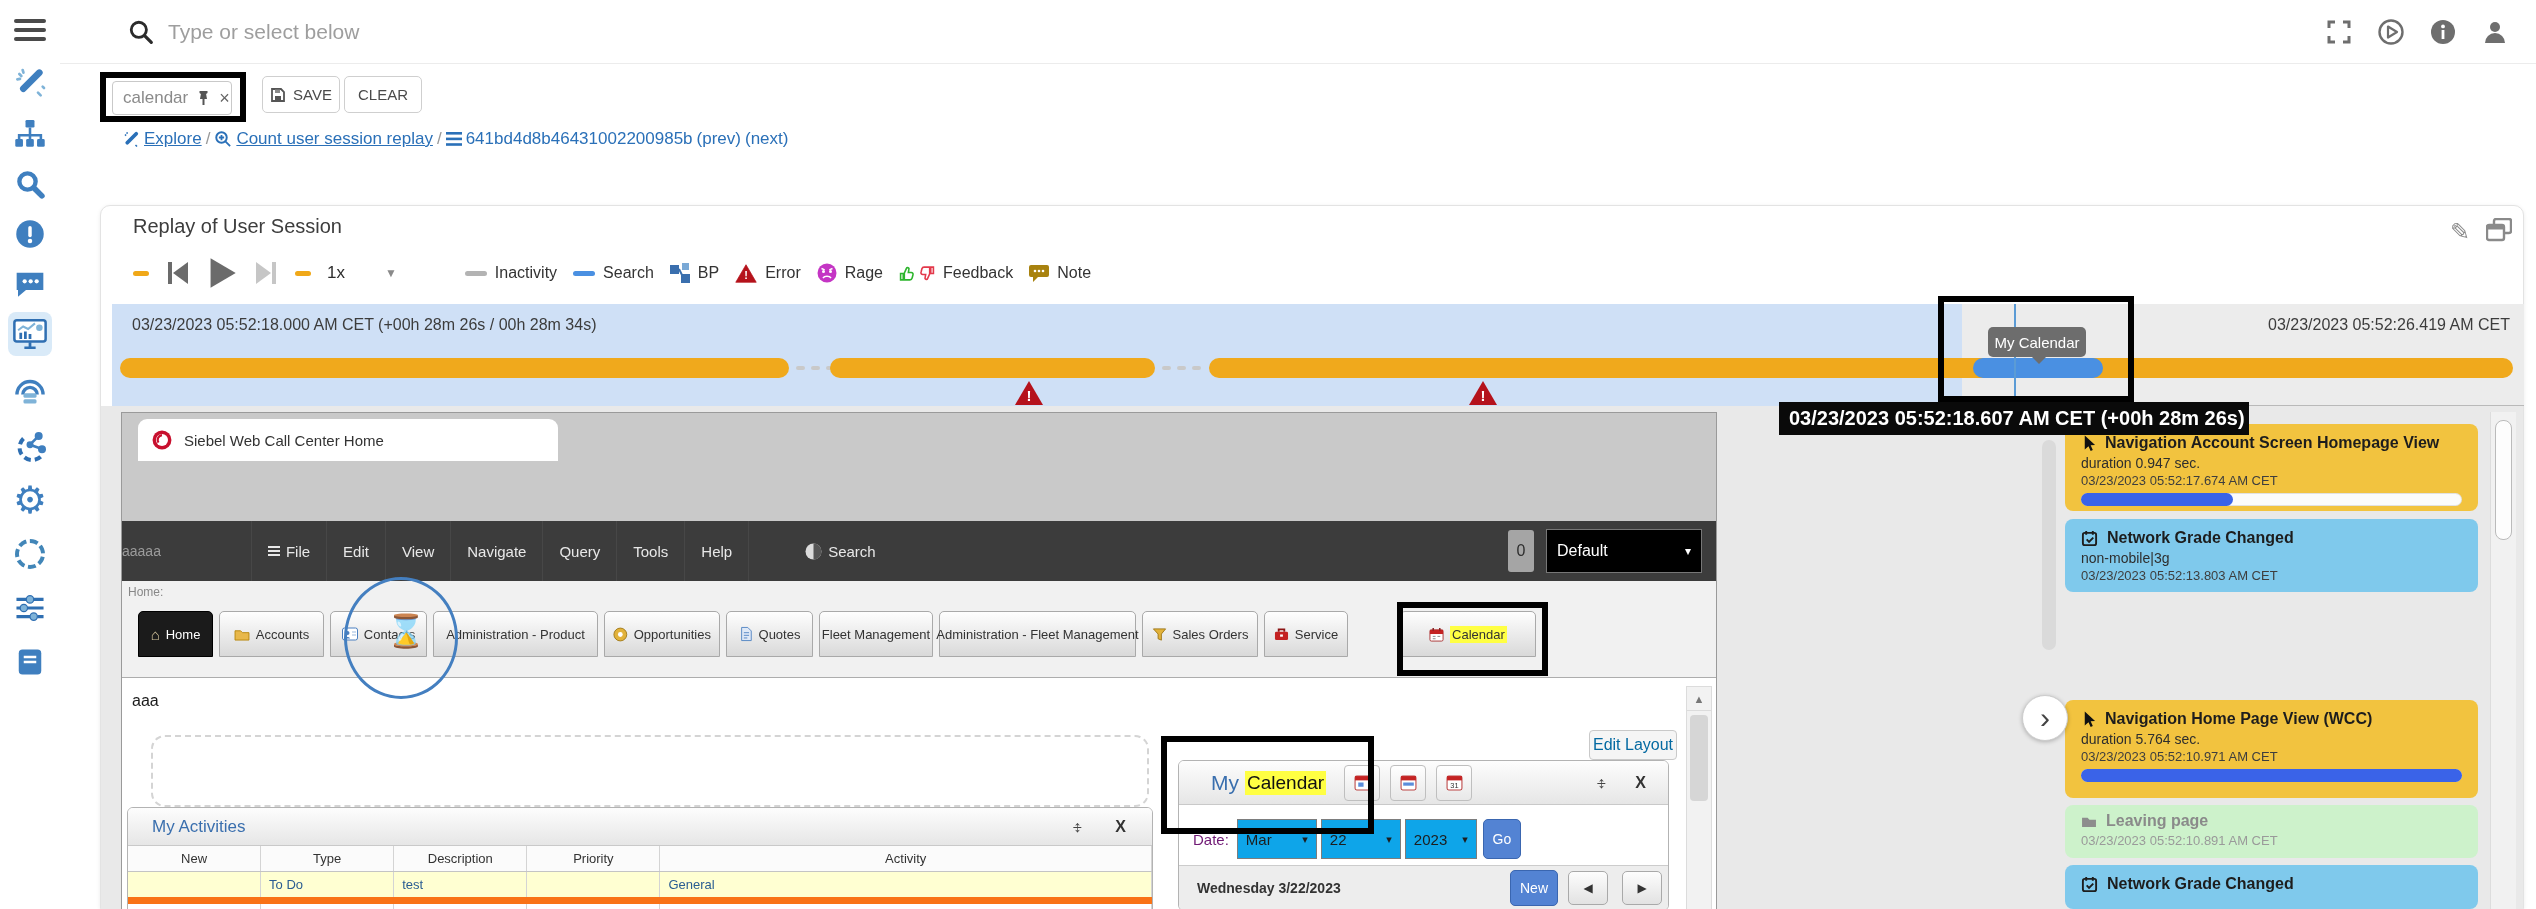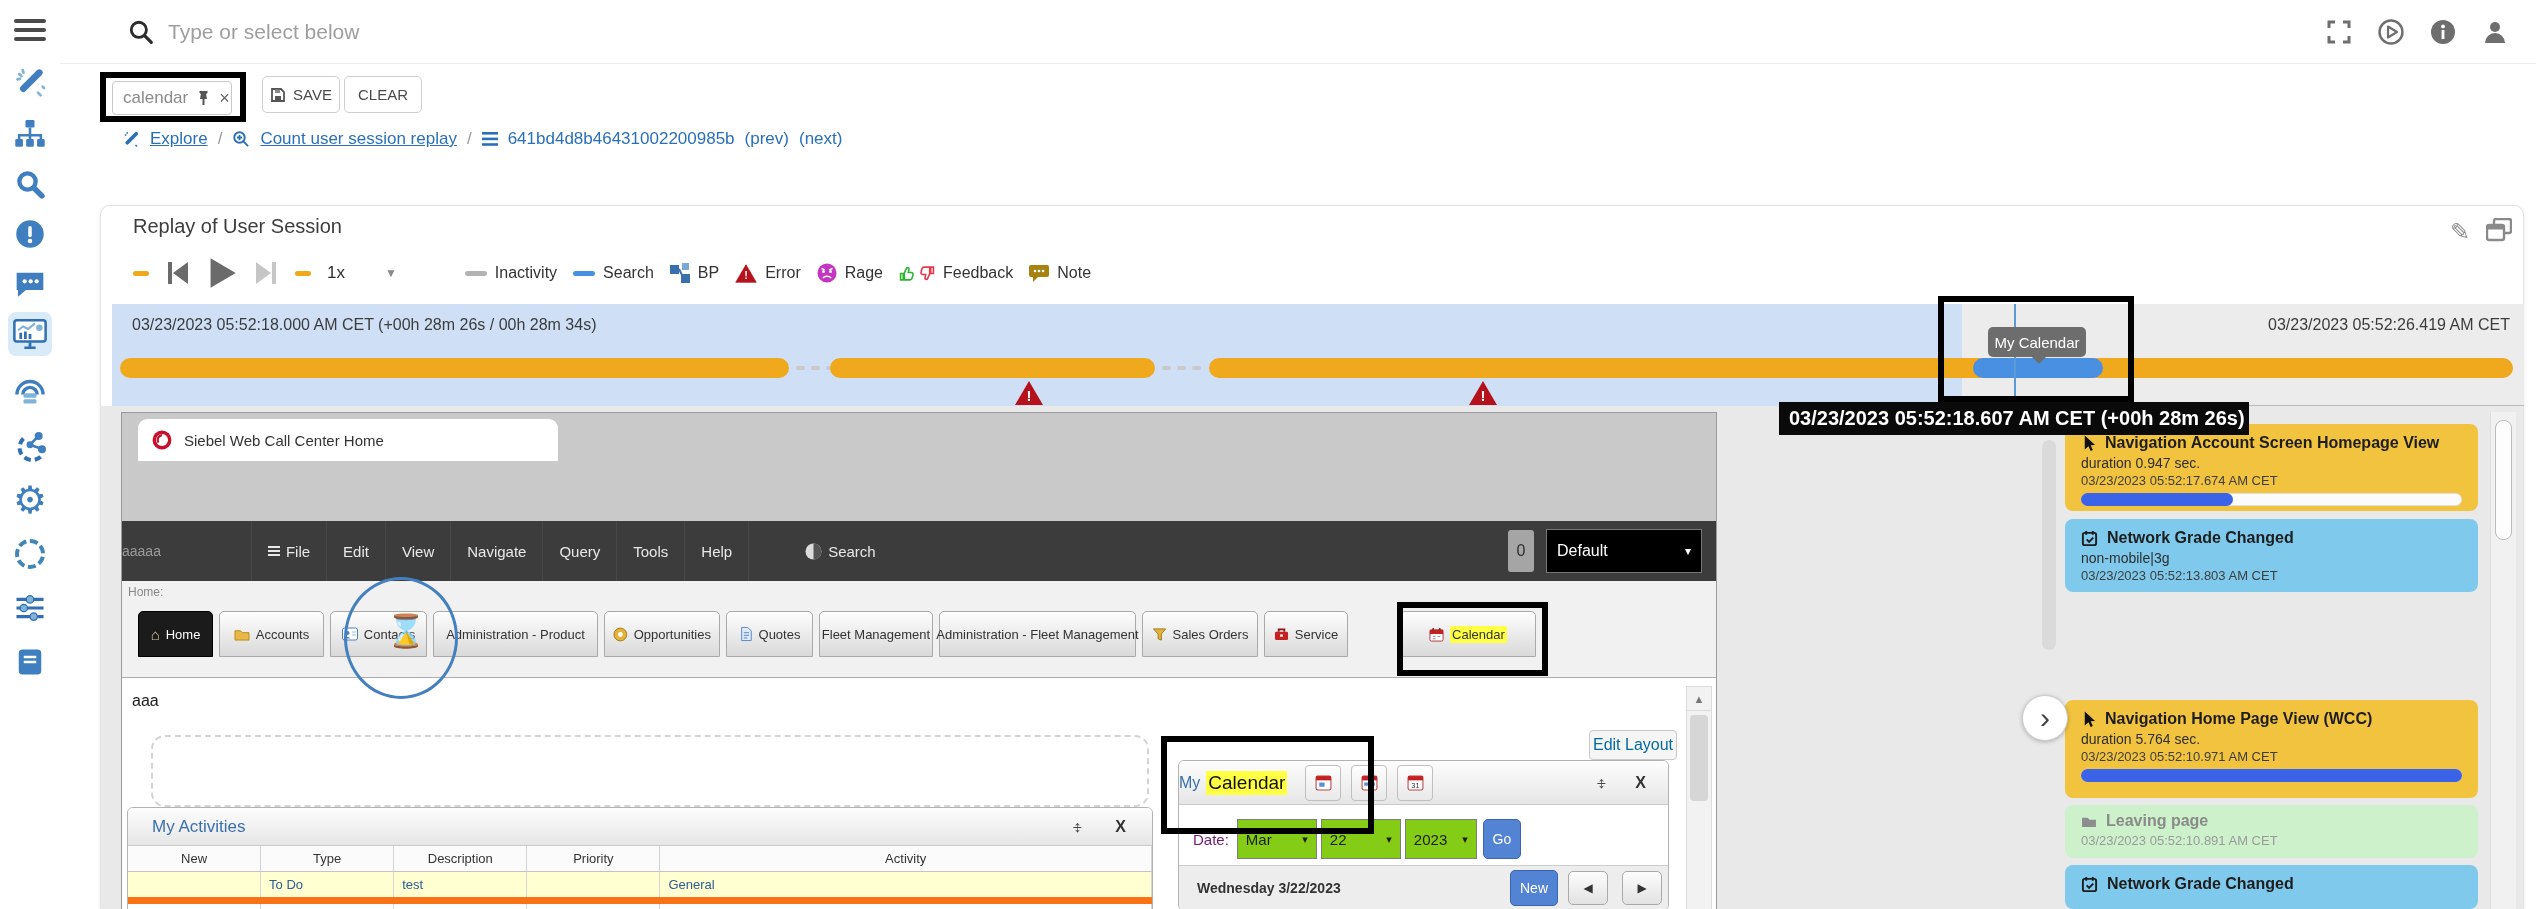--- a/index.html
+++ b/index.html
@@ -20,21 +20,21 @@
   .searchwrap input{border:0;outline:none;font-size:21px;color:#333;width:900px;font-family:"Liberation Sans",sans-serif}
   .searchwrap input::placeholder{color:#9e9e9e}
   .tbicons{display:flex;gap:26px;margin-right:28px}
 
   
   .annot{border:6px solid #000;background:transparent;z-index:6;pointer-events:none}
   .chip{left:112px;top:81px;width:120px;height:34px;border:1px solid #c9c9c9;border-radius:4px;display:flex;align-items:center;gap:8px;padding:0 10px;color:#8a8a8a;font-size:17px;background:#fff}
   .btn-flat{height:37px;border:1px solid #cfcfcf;border-radius:5px;background:#fff;color:#4a4a4a;font-size:15px;display:flex;align-items:center;justify-content:center;gap:7px;cursor:pointer}
 
   
-  .crumbs{left:122px;top:126px;height:26px;display:flex;align-items:center;gap:10px;font-size:17px;color:#2a70b8}
+  .crumbs{left:122px;top:126px;height:26px;display:flex;align-items:center;gap:4px;font-size:17px;color:#2a70b8}
   .crumbs a{color:#2a70b8;text-decoration:underline;cursor:pointer}
   .crumbs .sep{color:#999;text-decoration:none}
   .crumbs .plain{text-decoration:none}
 
   
   .panel{left:100px;top:205px;width:2424px;height:704px;background:#fff;border:1px solid #e3e3e3;border-radius:10px 10px 0 0;box-shadow:0 1px 4px rgba(0,0,0,.08)}
   .ptitle{left:133px;top:215px;font-size:20px;color:#3d3d3d}
   .pactions{right:28px;top:218px;display:flex;gap:16px;color:#8a8a8a}
 
   
@@ -79,21 +79,21 @@
   .apanel{position:absolute;left:5px;top:129px;width:1026px;height:103px;border:1px solid #b3b3b3;border-radius:6px 6px 0 0;background:#fff;overflow:hidden}
   .phead{height:38px;background:linear-gradient(#fdfdfd,#e6e6e6);border-bottom:1px solid #c9c9c9;display:flex;align-items:center}
   .acols{display:grid;grid-template-columns:13% 13% 13% 13% 48%;font-size:13px}
   .acols>div{border-right:1px solid #d4d4d4;padding:5px 8px}
   .ahead{color:#333;text-align:center;background:#fbfbfb;border-bottom:1px solid #c4c4c4}
   .arow{color:#2a5d92;background:#ffffd2;border-bottom:7px solid #f97316}
 
   
   .cpanel{position:absolute;left:1056px;top:82px;width:491px;height:151px;border:1px solid #b3b3b3;border-radius:6px;background:#fff;overflow:hidden}
   .calbtn{width:36px;height:36px;border:1px solid #bfbfbf;border-radius:4px;background:linear-gradient(#fff,#e8e8e8);display:flex;align-items:center;justify-content:center;cursor:pointer}
-  .sel{height:40px;border:1px solid #7d7d7d;background:#84cc16;color:#1d1d1d;font-size:15px;display:flex;align-items:center;justify-content:space-between;padding:0 8px;cursor:pointer}
+  .sel{height:40px;border:1px solid #7d7d7d;background:#0ea5e9;color:#1d1d1d;font-size:15px;display:flex;align-items:center;justify-content:space-between;padding:0 8px;cursor:pointer}
   .bluebtn{background:#5383d3;border:1px solid #3a66b0;border-radius:5px;color:#fff;display:flex;align-items:center;justify-content:center;cursor:pointer}
   .navbtn{height:34px;border:1px solid #a9a9a9;border-radius:5px;background:linear-gradient(#fdfdfd,#e2e2e2);display:flex;align-items:center;justify-content:center;color:#333;cursor:pointer}
 
   
   .card{position:absolute;left:2065px;width:413px;border-radius:8px;padding:7px 16px;color:#1d1d1d;overflow:hidden}
   .card .ti{font-size:16px;font-weight:bold;display:flex;align-items:center;gap:9px;margin:3px 0}
   .card .sub{font-size:14px;color:#2e2e2e;margin:2px 0}
   .card .ts{font-size:13px;color:#3e3e3e;margin:2px 0}
   .bar{height:13px;border-radius:7px;background:#fbfbfb;box-shadow:inset 0 0 0 1px rgba(0,0,0,.10);margin-top:5px}
   .bar i{display:block;height:13px;border-radius:7px;background:#3a63e8}
@@ -649,21 +649,21 @@
           <div></div>
           <div>Appointment</div>
           <div></div>
           <div></div>
           <div>General</div>
         </div>
       </div>
 
       <div class="cpanel">
         <div class="phead" style="height:44px">
-          <span style="font-size:16px;color:#3a6fae">My</span>
+          <span style="margin-left:32px;font-size:21px;color:#3a6fae">My</span>
           <span class="hl" style="font-size:19px;color:#111;margin-left:6px">Calendar</span>
           <span class="calbtn" style="margin-left:18px">
             <svg width="17" height="17" viewBox="0 0 16 16">
                 <rect x="1" y="2" width="14" height="13" rx="1.5" fill="#fff" stroke="#b44"></rect>
                 <rect x="1" y="2" width="14" height="4" fill="#c42222"></rect>
                 <rect x="4" y="8" width="5" height="4" fill="#5b8ddb"></rect>
               </svg>
           </span>
           <span class="calbtn" style="margin-left:10px">
             <svg width="17" height="17" viewBox="0 0 16 16">

